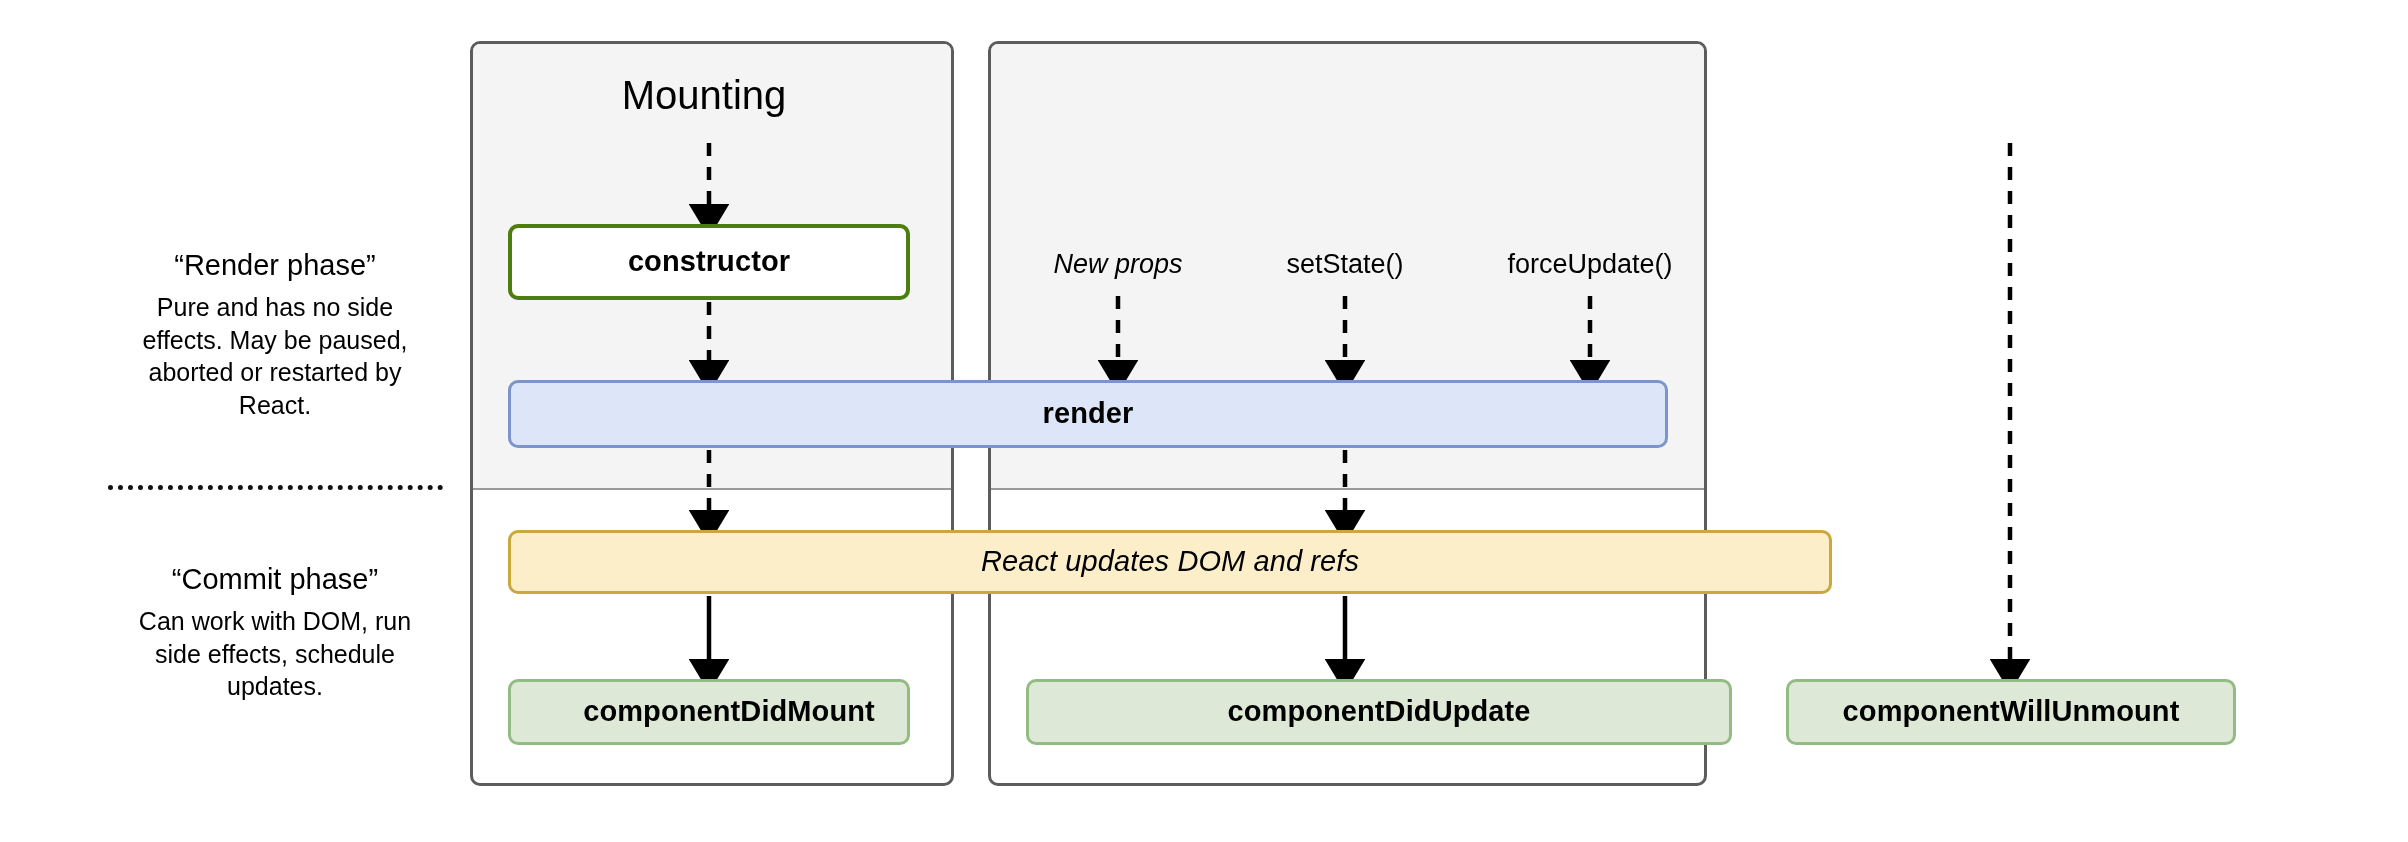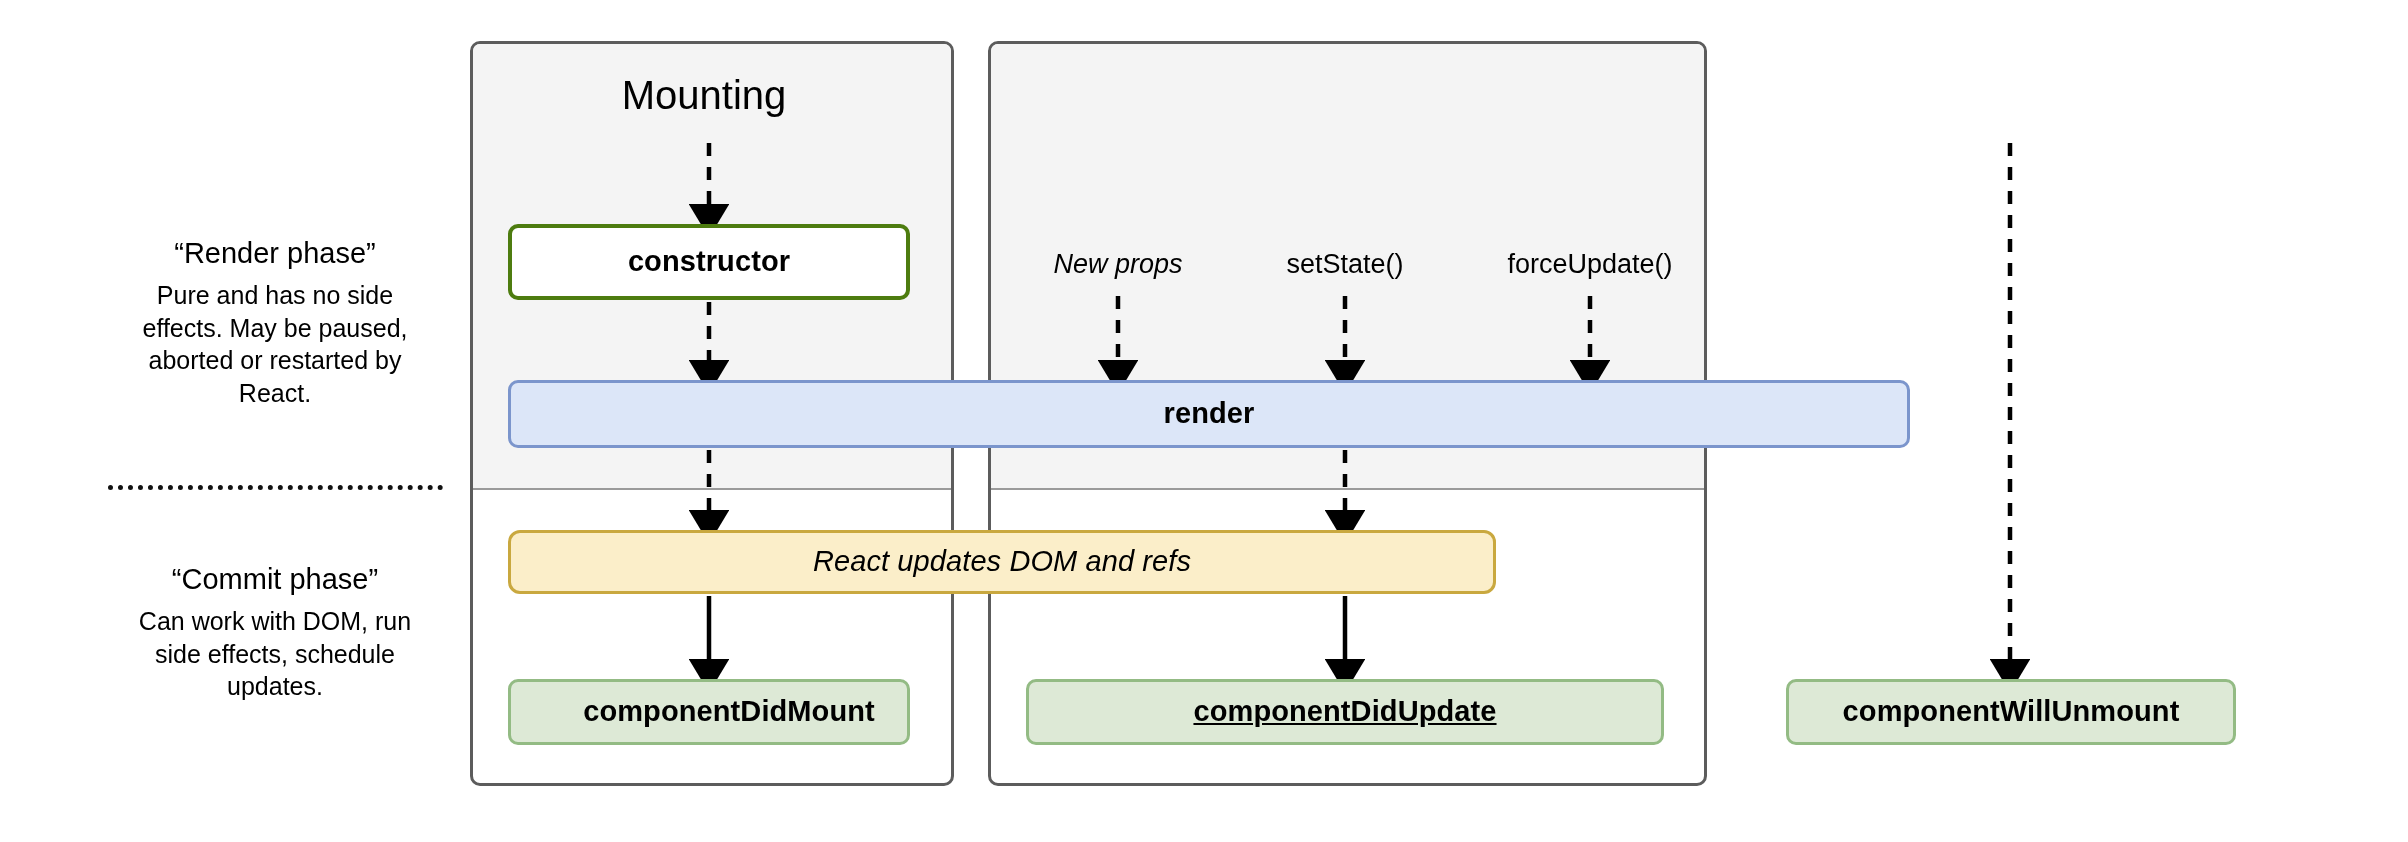--- a/index.html
+++ b/index.html
@@ -33,21 +33,21 @@
     font-weight: 400;
     line-height: 1.18;
     margin-bottom: 9px;
     white-space: nowrap;
   }
   .phase-caption .phase-desc {
     font-size: 25px;
     font-weight: 400;
     line-height: 1.30;
   }
-  #caption-render { top: 236px; }
+  #caption-render { top: 248px; }
   #caption-commit { top: 562px; }
 
   
   #phase-divider {
     position: absolute;
     left: 108px;
     top: 485px;
     width: 335px;
     height: 0;
     border-top: 5px dotted #111111;
@@ -104,24 +104,24 @@
     line-height: 1.15;
     letter-spacing: 0.1px;
   }
   .node.white  { background: #ffffff; border: 4px solid #4d7c0f; }
   .node.blue   { background: #dce6f8; border: 3px solid #7b95cc; }
   .node.yellow { background: #fbeec9; border: 3px solid #c9a83f;
                  font-style: italic; font-weight: 400; }
   .node.green  { background: #dde9d6; border: 3px solid #93bb84; }
 
   #node-constructor   { left: 508px;  top: 224px; width: 402px; height: 76px; }
-  #node-render        { left: 508px;  top: 380px; width: 1402px; height: 68px; }
-  #node-react-updates { left: 508px;  top: 530px; width: 988px; height: 64px; border-radius: 12px; }
+  #node-render        { left: 508px;  top: 380px; width: 1160px; height: 68px; }
+  #node-react-updates { left: 508px;  top: 530px; width: 1324px; height: 64px; }
   #node-did-mount     { left: 508px;  top: 679px; width: 402px; height: 66px; padding-left: 40px; }
-  #node-did-update    { left: 1026px; top: 679px; width: 638px; height: 66px; text-decoration: underline; }
+  #node-did-update    { left: 1026px; top: 679px; width: 706px; height: 66px; }
   #node-will-unmount  { left: 1786px; top: 679px; width: 450px; height: 66px; }
 
   
   .trigger-label {
     position: absolute;
     text-align: left;
     font-size: 27px;
     line-height: 1.1;
     white-space: nowrap;
     transform: translateX(-50%);

